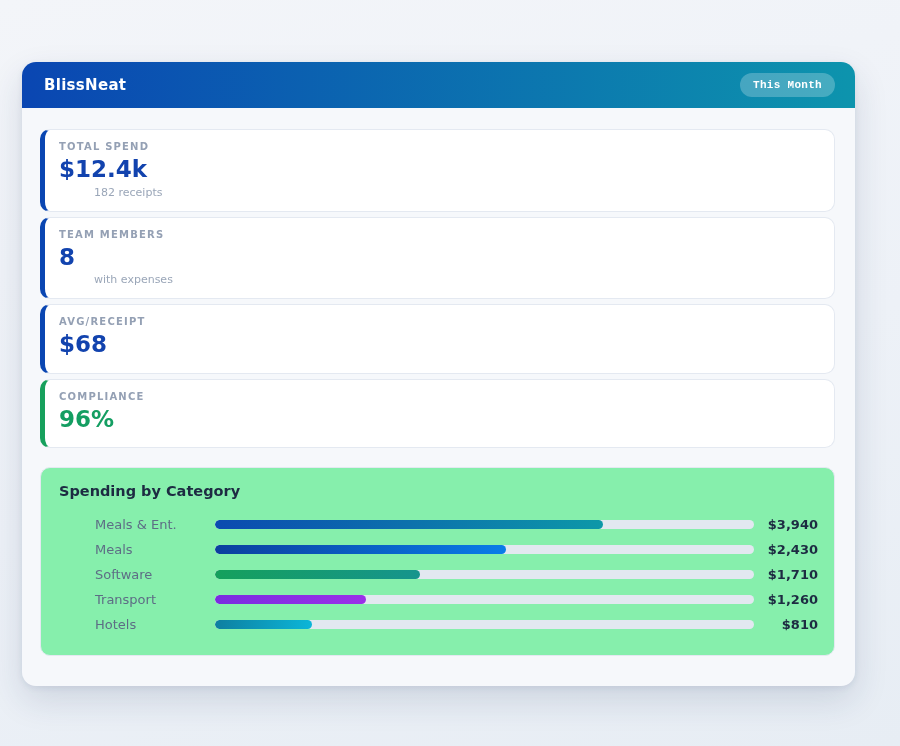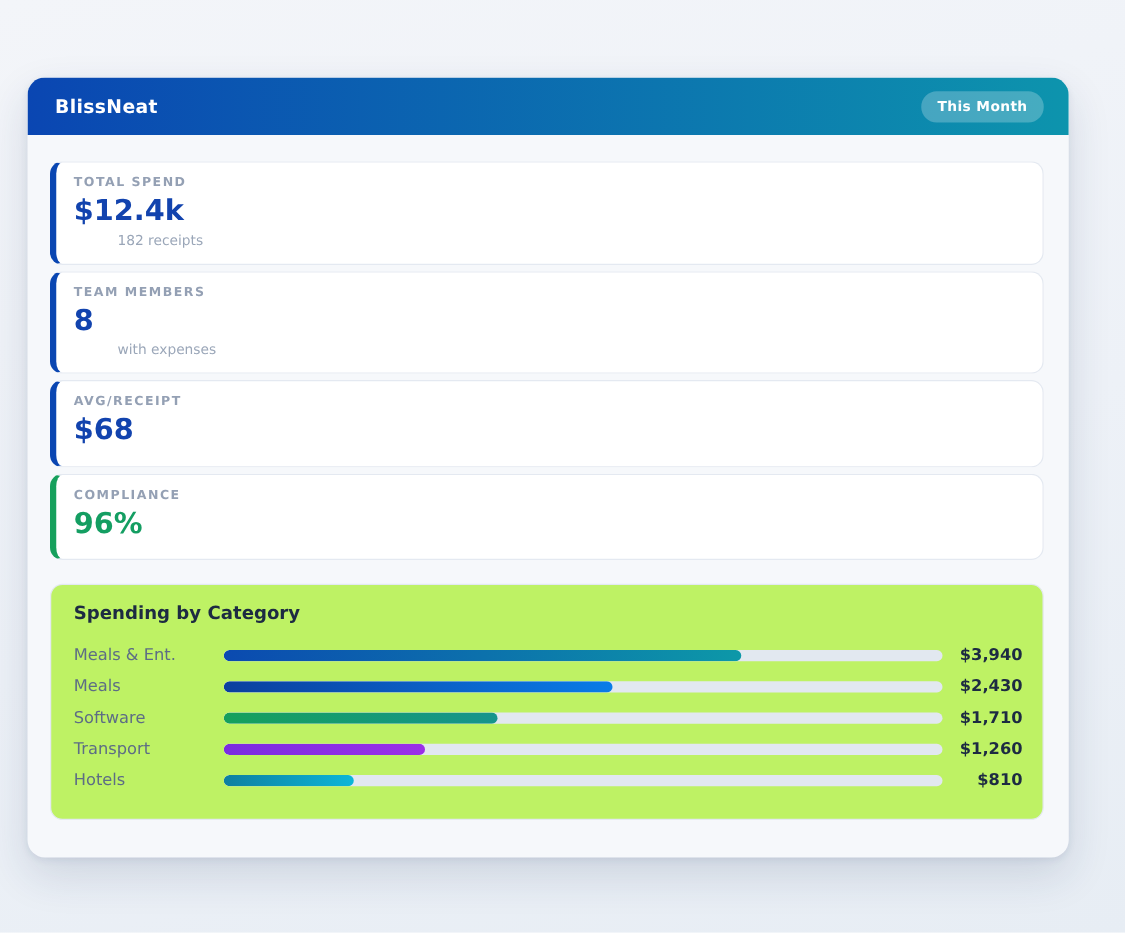--- a/index.html
+++ b/index.html
@@ -14,40 +14,40 @@
     border-radius:14px; overflow:hidden; background:#f6f8fb;
     box-shadow:0 14px 34px rgba(30,50,90,.14), 0 2px 6px rgba(30,50,90,.08);
   }
   .header {
     height:46px; display:flex; align-items:center; justify-content:space-between;
     padding:0 20px 0 22px;
   }
   .app-title { color:#ffffff; font-weight:bold; font-size:15px; letter-spacing:.3px; }
   .badge {
     background:rgba(255,255,255,.24); color:#ffffff; font-size:11px; font-weight:bold;
-    padding:6px 13px; border-radius:999px; letter-spacing:.3px; cursor:pointer;
+    padding:6px 13px; border-radius:999px; letter-spacing:.3px; cursor:pointer;font-family:Liberation Mono, monospace;
   }
   .body { padding:21px 20px 24px 18px; }
   .stat-card {
     background:#ffffff; border:1px solid #e4e9f1; border-left:5px solid #0a46b2;
     border-radius:10px; padding:11px 34px 12px 14px; margin-bottom:5px;
   }
   .stat-label {
     font-size:10px; font-weight:bold; letter-spacing:1.2px;
     color:#94a0b4; text-transform:uppercase;
   }
   .stat-value { font-size:23px; font-weight:bold; color:#1243ae; margin-top:4px; line-height:1.2; }
   .stat-sub { font-size:11px; color:#9aa6b8; margin-top:2px;margin-left:35px; }
   .chart-card {
-    background:#bef264; border:1px solid #e4e9f1; border-radius:10px;
+    background:#86efac; border:1px solid #e4e9f1; border-radius:10px;
     margin-top:19px; padding:15px 16px 18px 18px;
   }
   .chart-title { font-size:14.5px; font-weight:bold; color:#1d2b42; margin-bottom:13px; }
   .bar-row { display:flex; align-items:center; height:25px; }
-  .bar-label { width:120px; font-size:13px; color:#5d6d85; }
+  .bar-label { width:120px; font-size:13px; color:#5d6d85;margin-left:36px; }
   .bar-track {
     flex:1; height:9px; border-radius:5px; background:#e2e8f0;
     overflow:hidden; margin-right:9px;
   }
   .bar-fill { height:100%; border-radius:5px; }
   .bar-value { width:55px; text-align:right; font-size:13px; font-weight:bold; color:#1d2b42; }
 </style>
 </head>
 <body>
 

